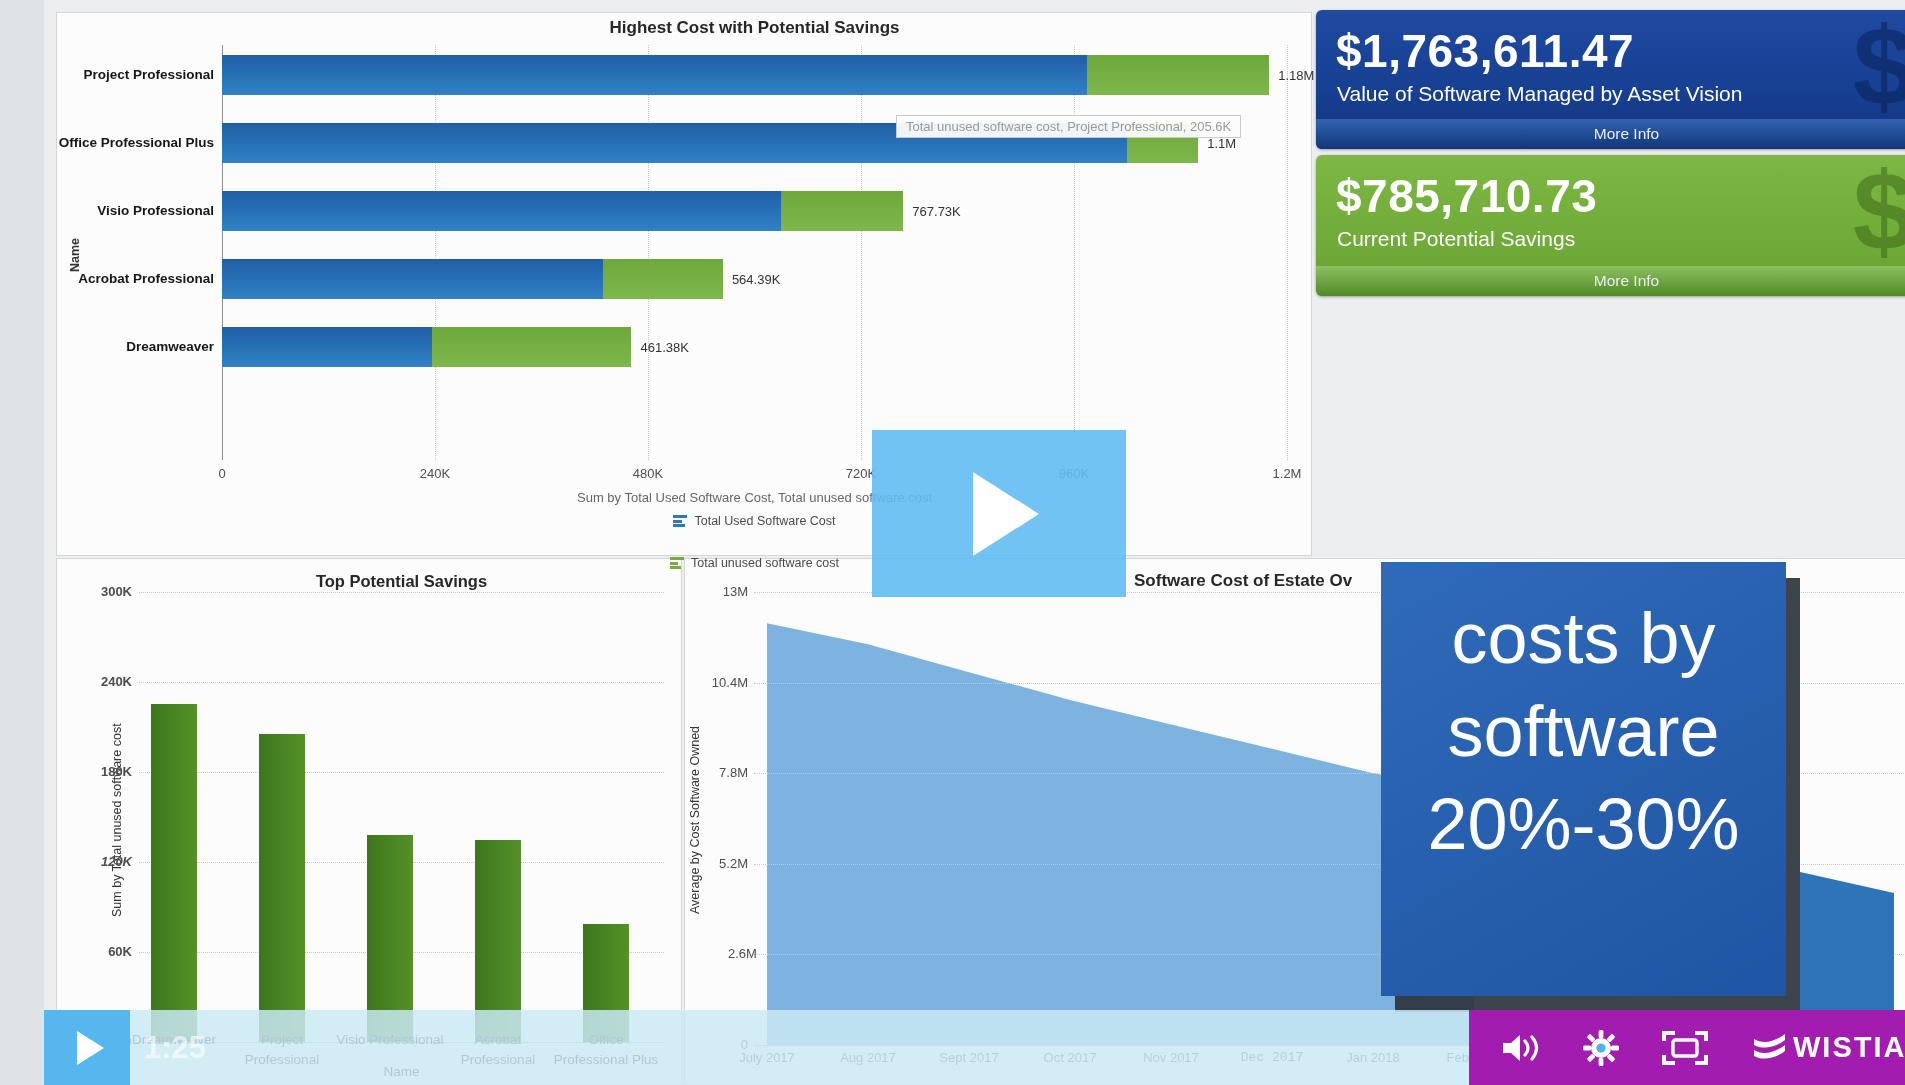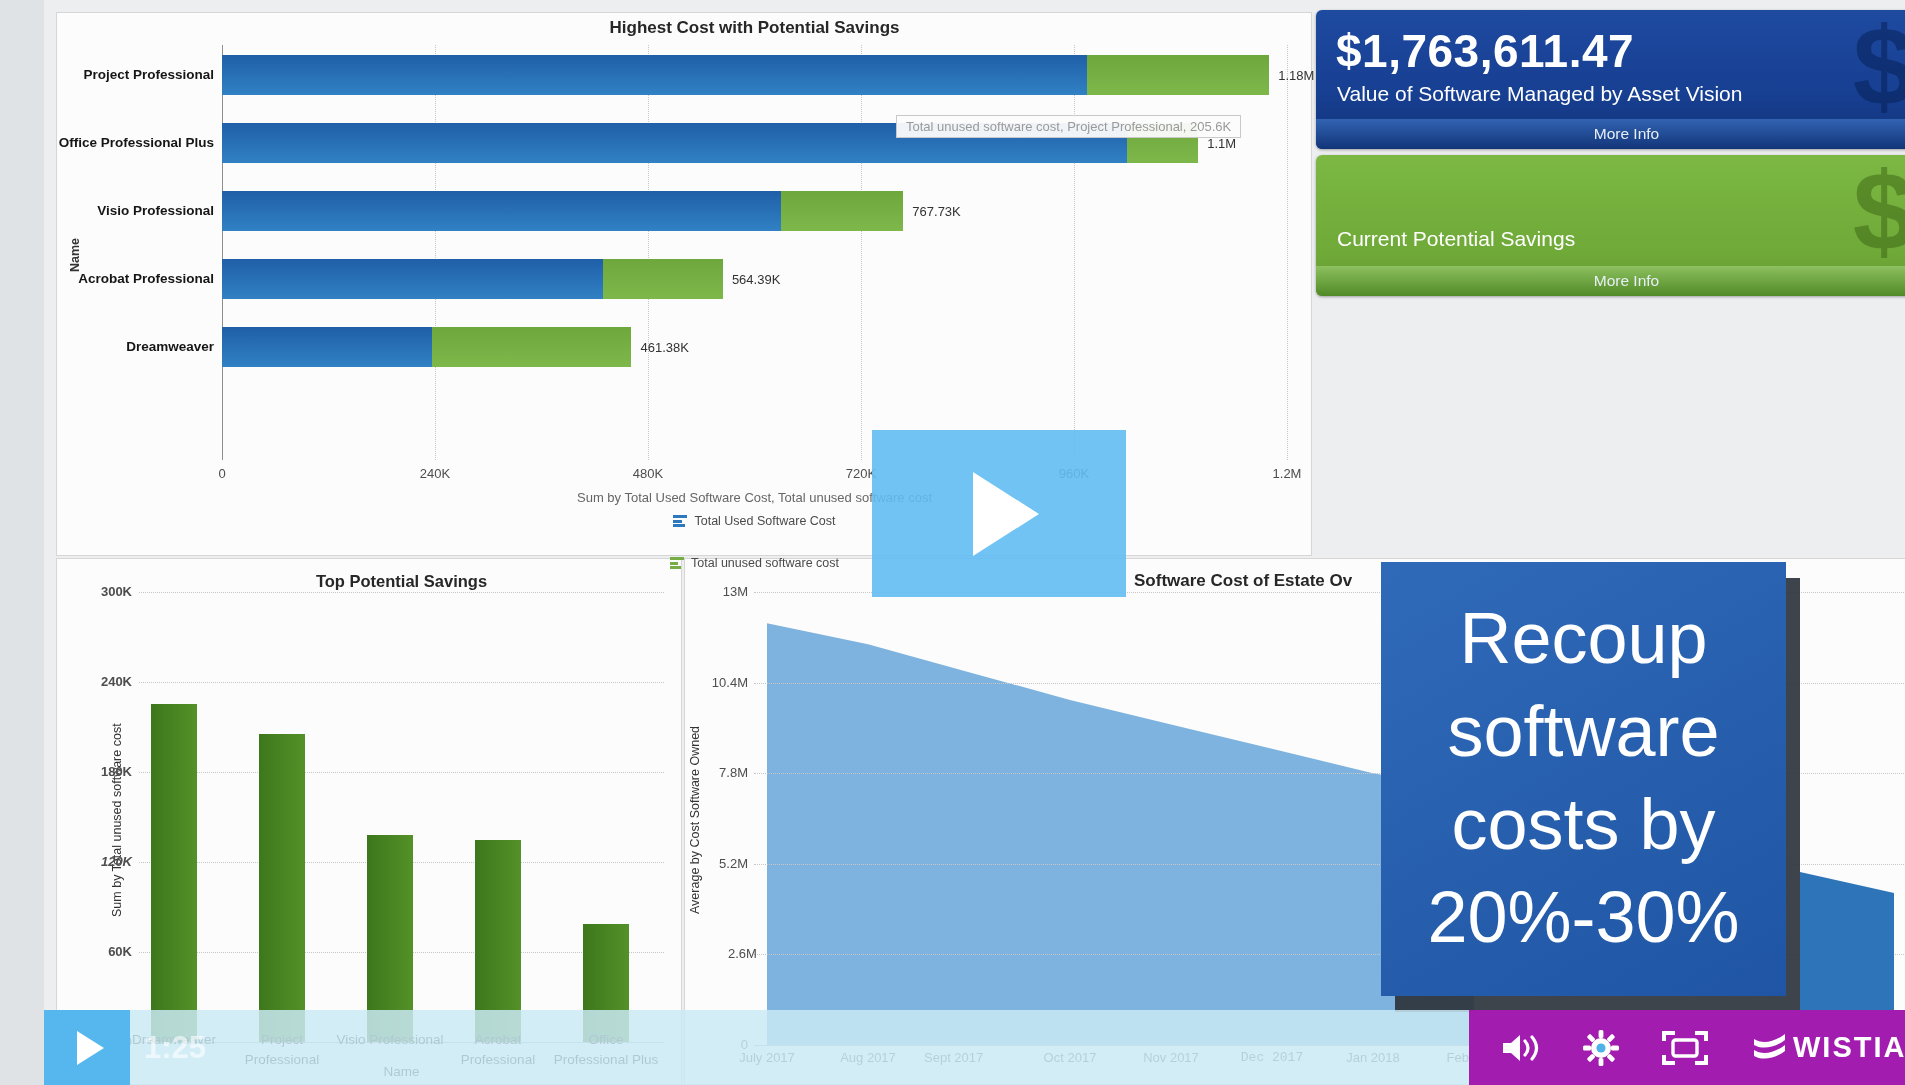--- a/index.html
+++ b/index.html
@@ -90,20 +90,21 @@
   <div class="tooltip" style="left:852px;top:115px;">Total unused software cost, Project Professional, 205.6K</div>
 
   <div class="kpi kpi-blue" style="left:1272px;top:10px;width:621px;height:139px;">
     <span class="kpi-dollar">$</span>
     <div class="kpi-value">$1,763,611.47</div>
     <div class="kpi-label">Value of Software Managed by Asset Vision</div>
     <div class="kpi-footer">More Info</div>
   </div>
   <div class="kpi kpi-green" style="left:1272px;top:155px;width:621px;height:141px;">
     <span class="kpi-dollar">$</span>
+    <div class="kpi-value">$785,710.73</div>
     <div class="kpi-label">Current Potential Savings</div>
     <div class="kpi-footer">More Info</div>
   </div>
 
   <div class="panel" style="left:12px;top:558px;width:626px;height:527px;"></div>
   <div class="chart-title" style="left:95px;top:572px;width:525px;text-align:center;font-size:16.5px;">Top Potential Savings</div>
   <div class="ylab-rot" style="left:66px;top:600px;height:440px;">Sum by Total unused software cost</div>
   <div id="vbarLayer"></div>
   <div class="axis-caption" style="left:95px;top:1064px;width:525px;color:#222;font-size:13.5px;">Name</div>
 
@@ -113,23 +114,22 @@
   <svg id="areaSvg" width="1905" height="1085">
       <polygon points="723,1045 723,623.3615384615384 824,644.2692307692307 925,672.1461538461539 1026,700.0230769230768 1127,724.4153846153847 1228,748.8076923076924 1329,773.2 1430,790.623076923077 1430,1045" fill="#7db3de"></polygon>
     </svg>
   <div id="areaLayer"></div>
 
   <div class="callout-shadow"></div>
   <svg id="polySvg" width="1905" height="1085">
     <polygon points="1756,872 1850,893 1850,1013 1756,1013" fill="#2d75b8"></polygon>
   </svg>
   <div class="callout">
-    <div>Recoup</div>
+    <div>costs by</div>
     <div>software</div>
-    <div>costs by</div>
     <div>20%-30%</div>
   </div>
 
   <div class="bigplay">
     <span class="tri"></span>
   </div>
 
   <div class="ctrl-base"></div>
   <div class="ctrl-play">
     <span class="tri"></span>
@@ -239,19 +239,19 @@
     <div class="gl-h" style="left: 710px; top: 773.2px; width: 1168px;"></div>
     <div class="tick-label" style="left: 656px; top: 765.2px; width: 48px; text-align: right;">7.8M</div>
     <div class="gl-h" style="left: 710px; top: 863.8px; width: 1168px;"></div>
     <div class="tick-label" style="left: 656px; top: 855.8px; width: 48px; text-align: right;">5.2M</div>
     <div class="gl-h" style="left: 710px; top: 954.4px; width: 1168px;"></div>
     <div class="tick-label" style="left: 684px; top: 946.4px; width: 48px; text-align: left;">2.6M</div>
     <div class="axis-line-h" style="left: 710px; top: 1045px; width: 1168px;"></div>
     <div class="tick-label" style="left: 656px; top: 1037px; width: 48px; text-align: right;">0</div>
     <div class="tick-label" style="left: 678px; top: 1050px; width: 90px; text-align: center;">July 2017</div>
     <div class="tick-label" style="left: 779px; top: 1050px; width: 90px; text-align: center;">Aug 2017</div>
-    <div class="tick-label" style="left: 880px; top: 1050px; width: 90px; ">Sept 2017</div>
+    <div class="tick-label" style="left: 880px; top: 1050px; width: 90px; text-align: center;">Sept 2017</div>
     <div class="tick-label" style="left: 981px; top: 1050px; width: 90px; text-align: center;">Oct 2017</div>
     <div class="tick-label" style="left: 1082px; top: 1050px; width: 90px; text-align: center;">Nov 2017</div>
     <div class="tick-label" style="left: 1183px; top: 1050px; width: 90px; text-align: center; font-family: Liberation Mono, monospace;">Dec 2017</div>
     <div class="tick-label" style="left: 1284px; top: 1050px; width: 90px; text-align: center;">Jan 2018</div>
     <div class="tick-label" style="left: 1385px; top: 1050px; width: 90px; text-align: center;">Feb 2018</div>
   </div>
 
 </body></html>

